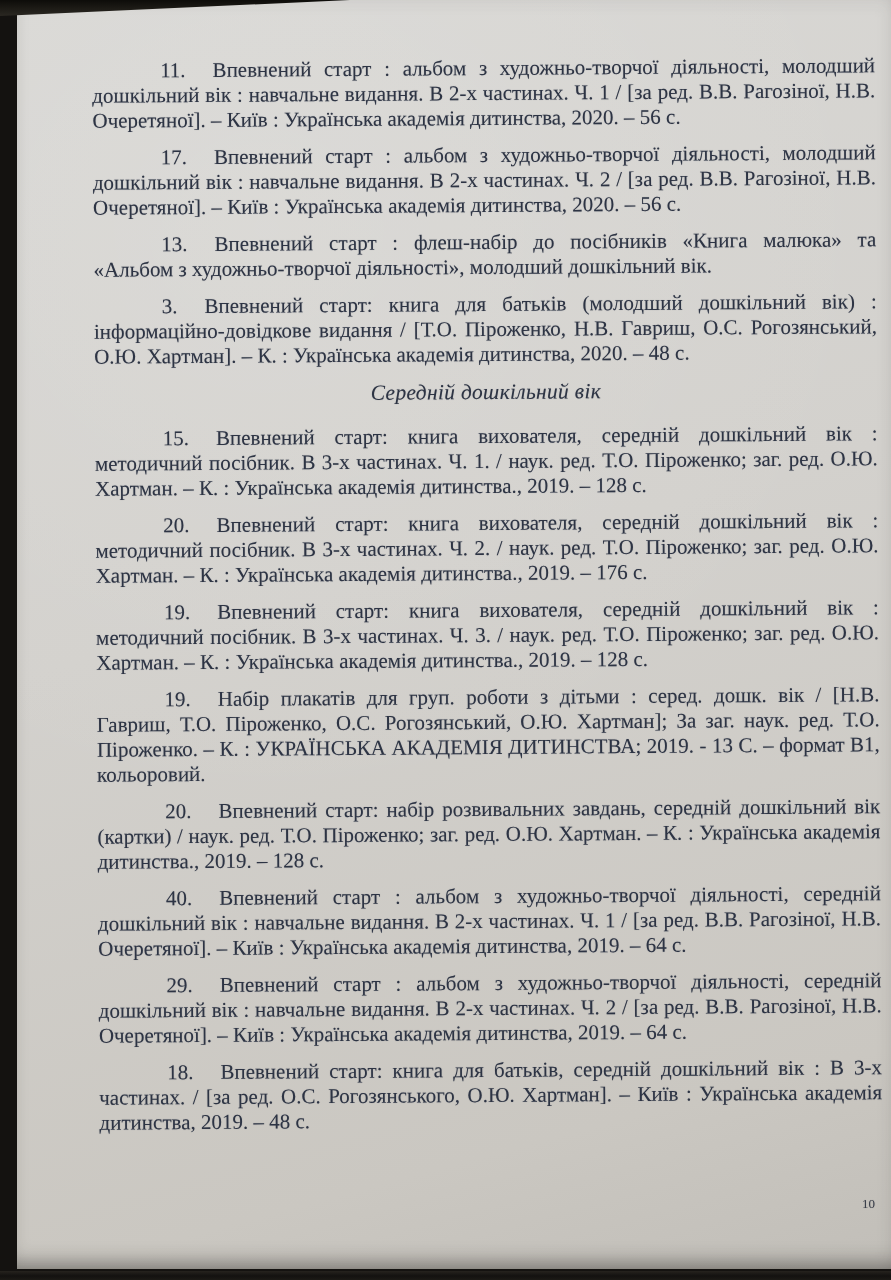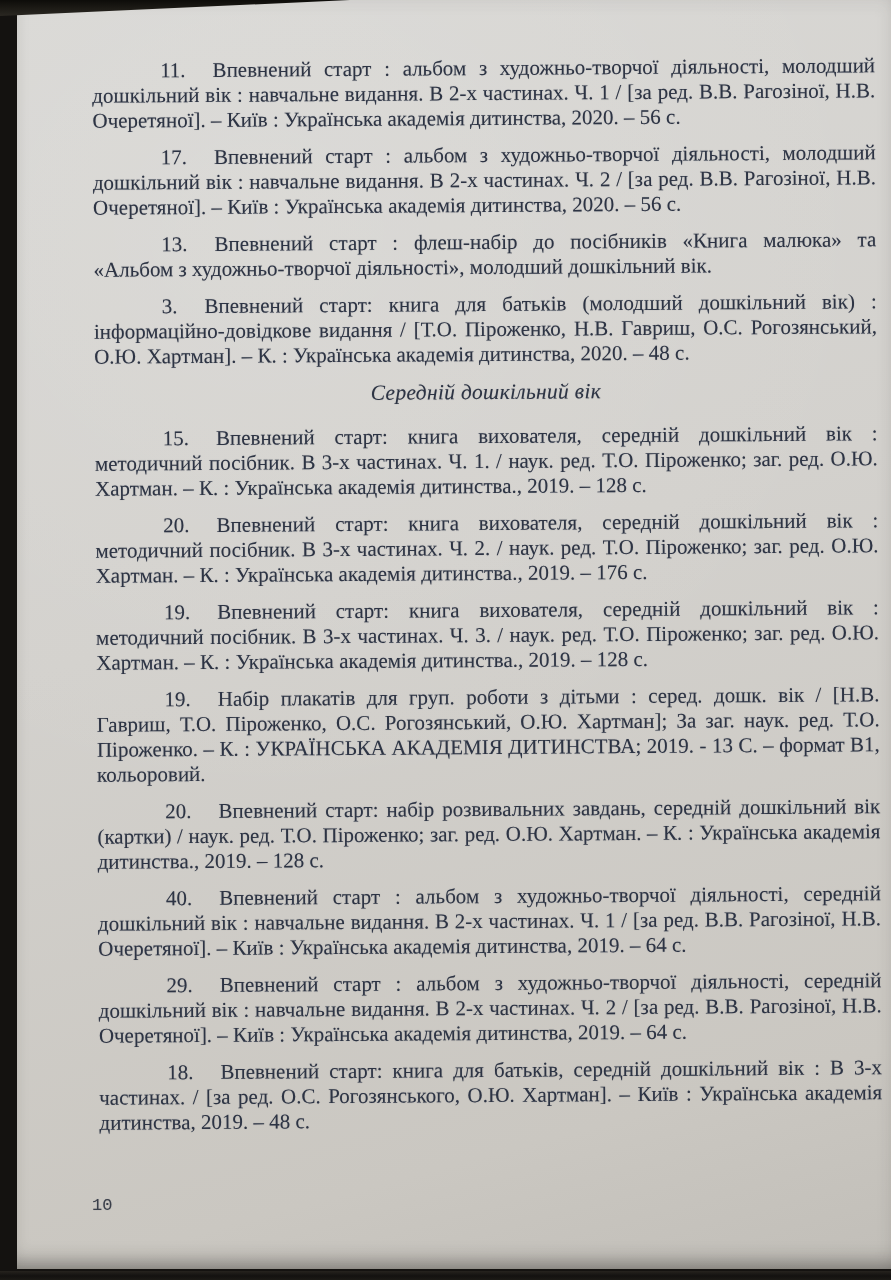--- a/index.html
+++ b/index.html
@@ -81,23 +81,23 @@
     font-style: italic;
     text-align: center;
     text-indent: 0;
     letter-spacing: 0.3px;
   }
   .pagenum {
     position: absolute;
     top: 1196px;
     left: 75px;
     width: 783px;
-    text-align: left;
-    font-family: Liberation Mono, monospace;
-    font-size: 17px;
+    text-align: right;
+    font-family: Liberation Serif, serif;
+    font-size: 13px;
     color: #3a3f4a;
     text-shadow: 0 0 1px rgba(58,63,74,0.3);
   }
 </style>
 </head>
 <body>
 
 <div class="photo">
   <div class="paper">
 

